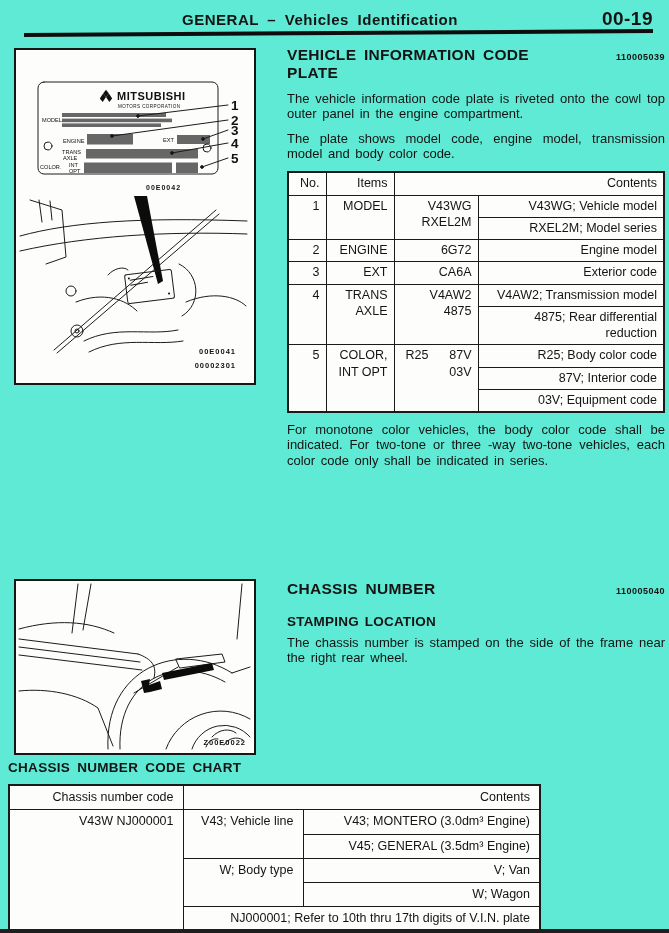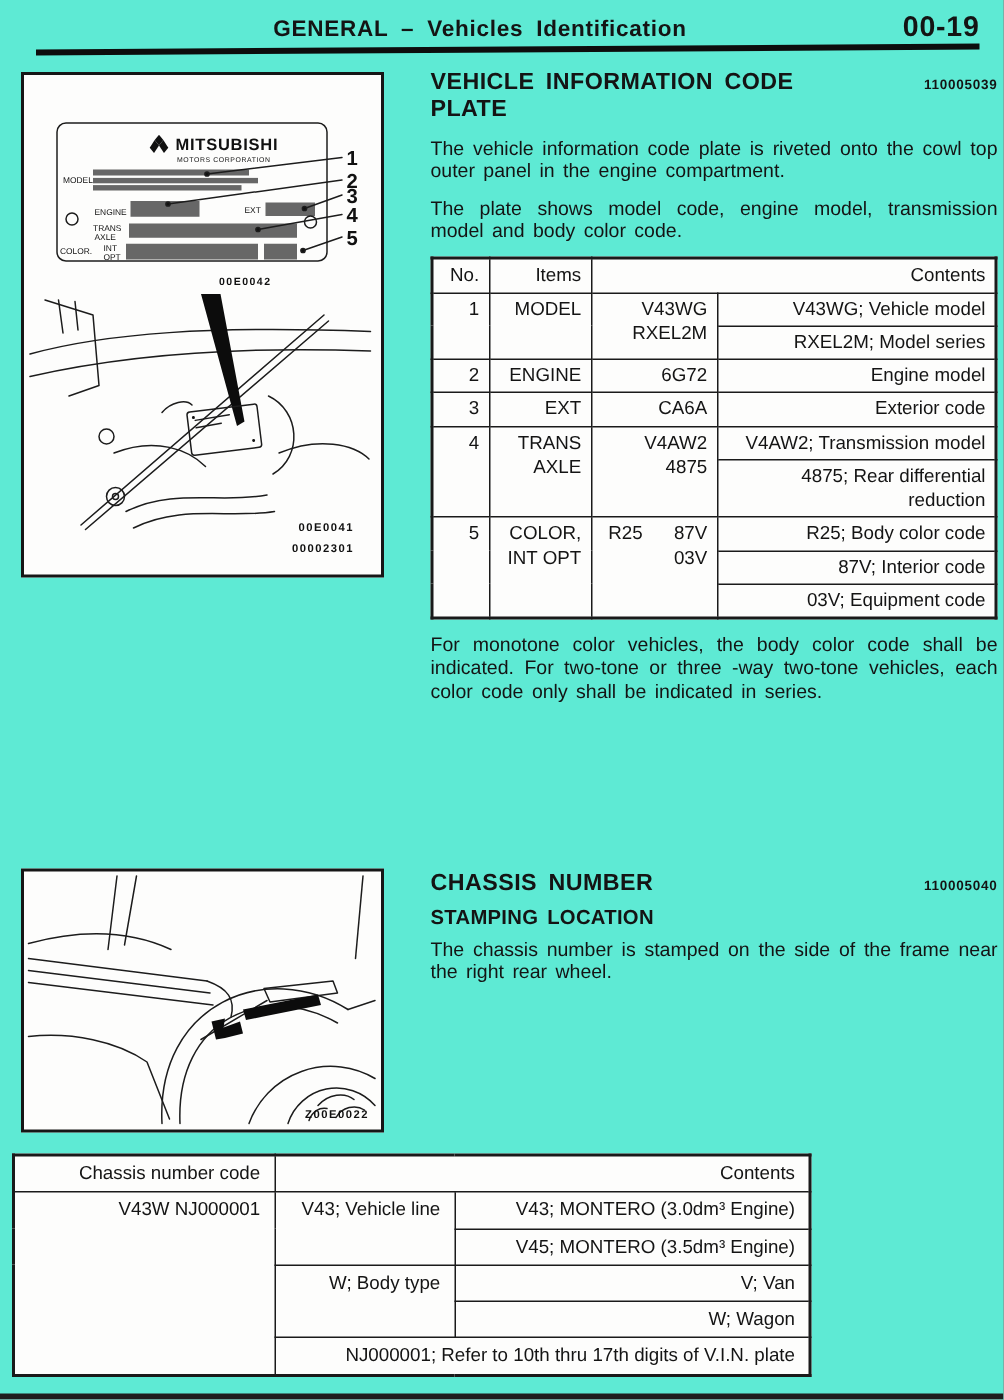--- a/index.html
+++ b/index.html
@@ -43,21 +43,21 @@
     text-align:right; vertical-align:top; padding:2px 6px 3px 6px; line-height:1.3;
   }
   .tbl1 { width:378px; margin-top:10px; border:2px solid #1a1a1a; }
   .tbl1 .c-no { text-align:right; }
   .preline { white-space:pre-line; }
   .tbl2-wrap { position:absolute; left:8px; top:760px; width:653px; }
   .tbl2-title { font-size:13.5px; font-weight:bold; letter-spacing:.3px; word-spacing:3px; }
   .tbl2 { width:533px; margin-top:9px; border:2px solid #1a1a1a; }
   .tbl2 th, .tbl2 td { padding:3px 9px 4px 9px; }
   
-  .sub-title { font-size:13.5px; font-weight:bold; margin-top:6px; letter-spacing:.2px; word-spacing:2px; }
+  .sub-title { font-size:13.5px; font-weight:bold; margin-top:16px; letter-spacing:.2px; word-spacing:2px; }
   
   .bottom-bar { position:absolute; left:0; top:929px; width:669px; height:4px; background:#1e1e1e; }
 </style>
 </head>
 <body>
 
 <div class="page">
 
   <div class="hdr-title">GENERAL – Vehicles Identification</div>
   <div class="hdr-page">00-19</div>
@@ -257,38 +257,39 @@
   <div class="col-right" style="top:580px;">
     <div class="sec-title-row">
       <span class="sec-title">CHASSIS NUMBER</span>
       <span class="sec-ref">110005040</span>
     </div>
     <div class="sub-title">STAMPING LOCATION</div>
     <p class="para" style="margin-top:6px;">The chassis number is stamped on the side of the frame near the right rear wheel.</p>
   </div>
 
   <div class="tbl2-wrap">
+    <div class="tbl2-title">CHASSIS NUMBER CODE CHART</div>
     <table class="tbl2">
       <colgroup>
           <col style="width:174px">
           <col style="width:120px">
           <col>
         </colgroup>
       <tbody>
           <tr>
         <th>Chassis number code</th>
         <th colspan="2">Contents</th>
       </tr>
       <tr>
         <td rowspan="5">V43W NJ000001</td>
         <td rowspan="2">V43; Vehicle line</td>
         <td>V43; MONTERO (3.0dm³ Engine)</td>
       </tr>
       <tr>
-        <td>V45; MONTERO (3.5dm³ Engine)</td>
+        <td>V45; GENERAL (3.5dm³ Engine)</td>
       </tr>
       <tr>
         <td rowspan="2">W; Body type</td>
         <td>V; Van</td>
       </tr>
       <tr>
         <td>W; Wagon</td>
       </tr>
       <tr>
         <td colspan="2">NJ000001; Refer to 10th thru 17th digits of V.I.N. plate</td>

